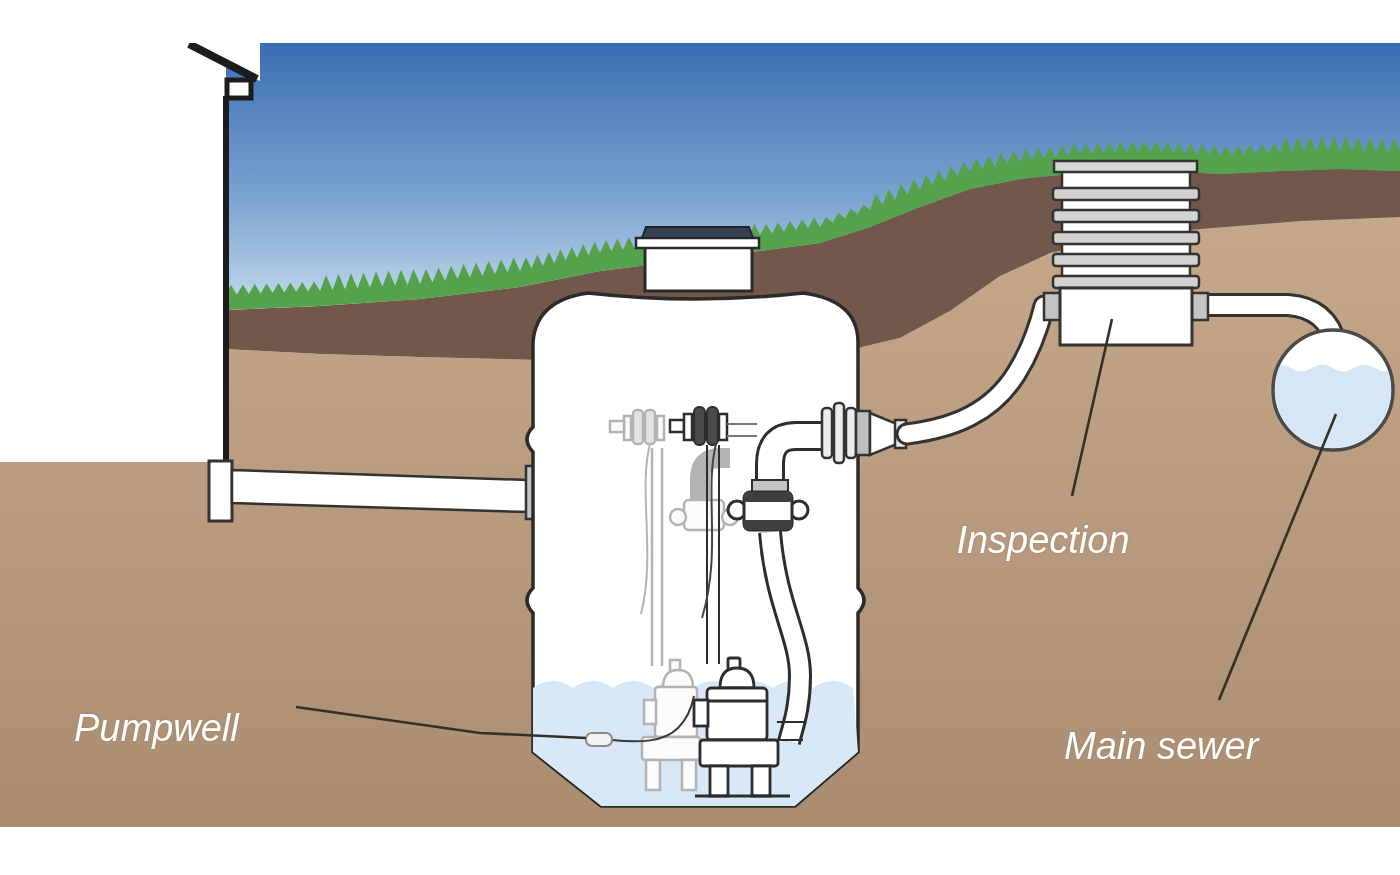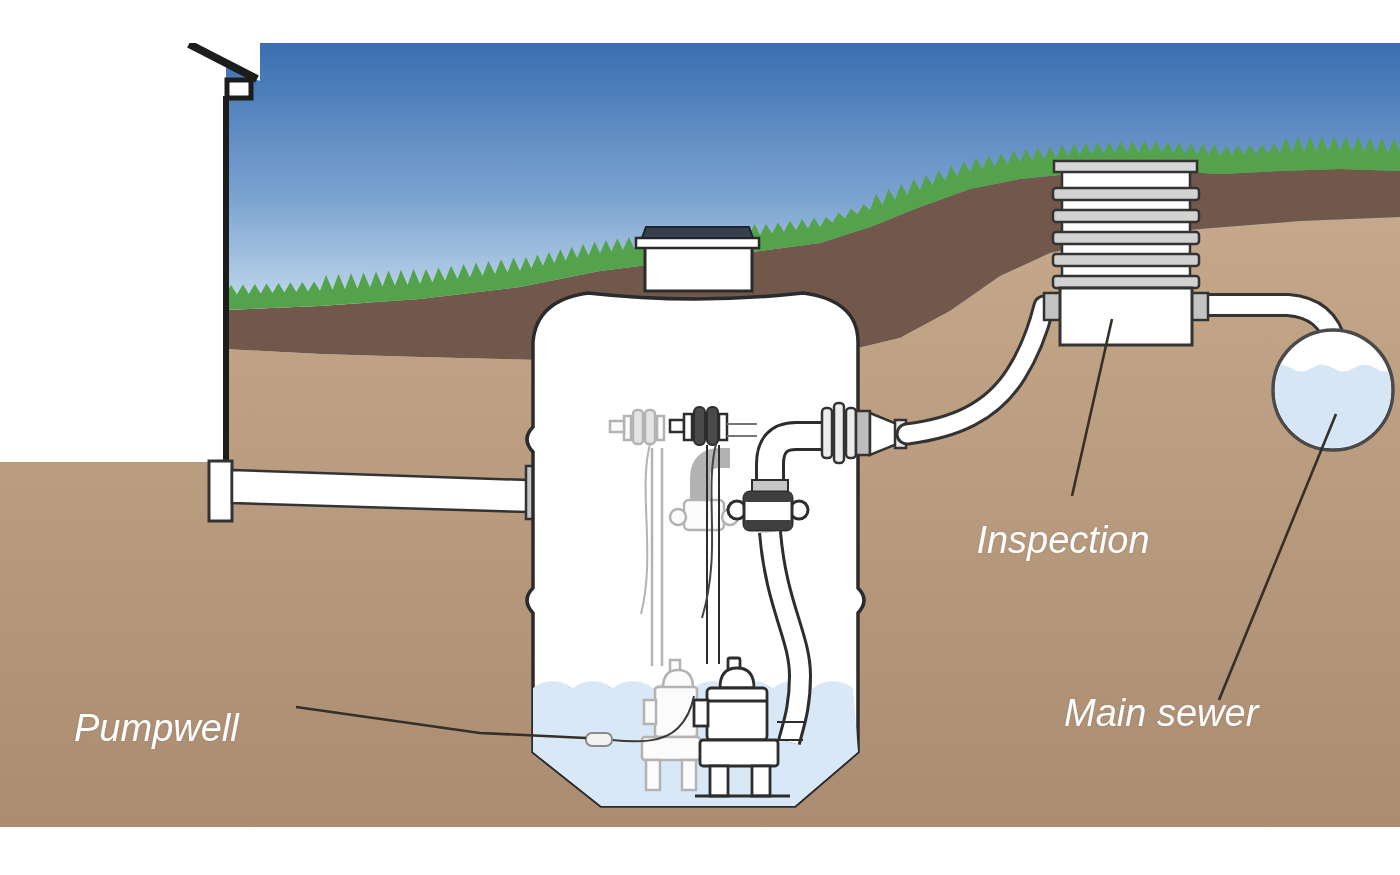--- a/index.html
+++ b/index.html
@@ -174,18 +174,18 @@
 
   <polyline points="296,707 480,733 586,738" fill="none" stroke="#362f27" stroke-width="2.6"></polyline>
   <line x1="1112" y1="319" x2="1072" y2="496" stroke="#362f27" stroke-width="2.6"></line>
   <line x1="1336" y1="414" x2="1219" y2="700" stroke="#362f27" stroke-width="2.6"></line>
 
   <rect x="0" y="0" width="1400" height="43" fill="#ffffff"></rect>
   <rect x="0" y="827" width="1400" height="48" fill="#ffffff"></rect>
 </svg>
 
 <div class="lbl" style="left:74px;top:700px;">Pumpwell</div>
-<div class="lbl" style="left:932px;top:512px;width:262px;">
+<div class="lbl" style="left:912px;top:512px;width:262px;">
   <span class="ln">Inspection</span>
 </div>
-<div class="lbl" style="left:1064px;top:685px;">Main sewer</div>
+<div class="lbl" style="left:1064px;top:718px;">Main sewer</div>
 
 </div>
 
 </body></html>

